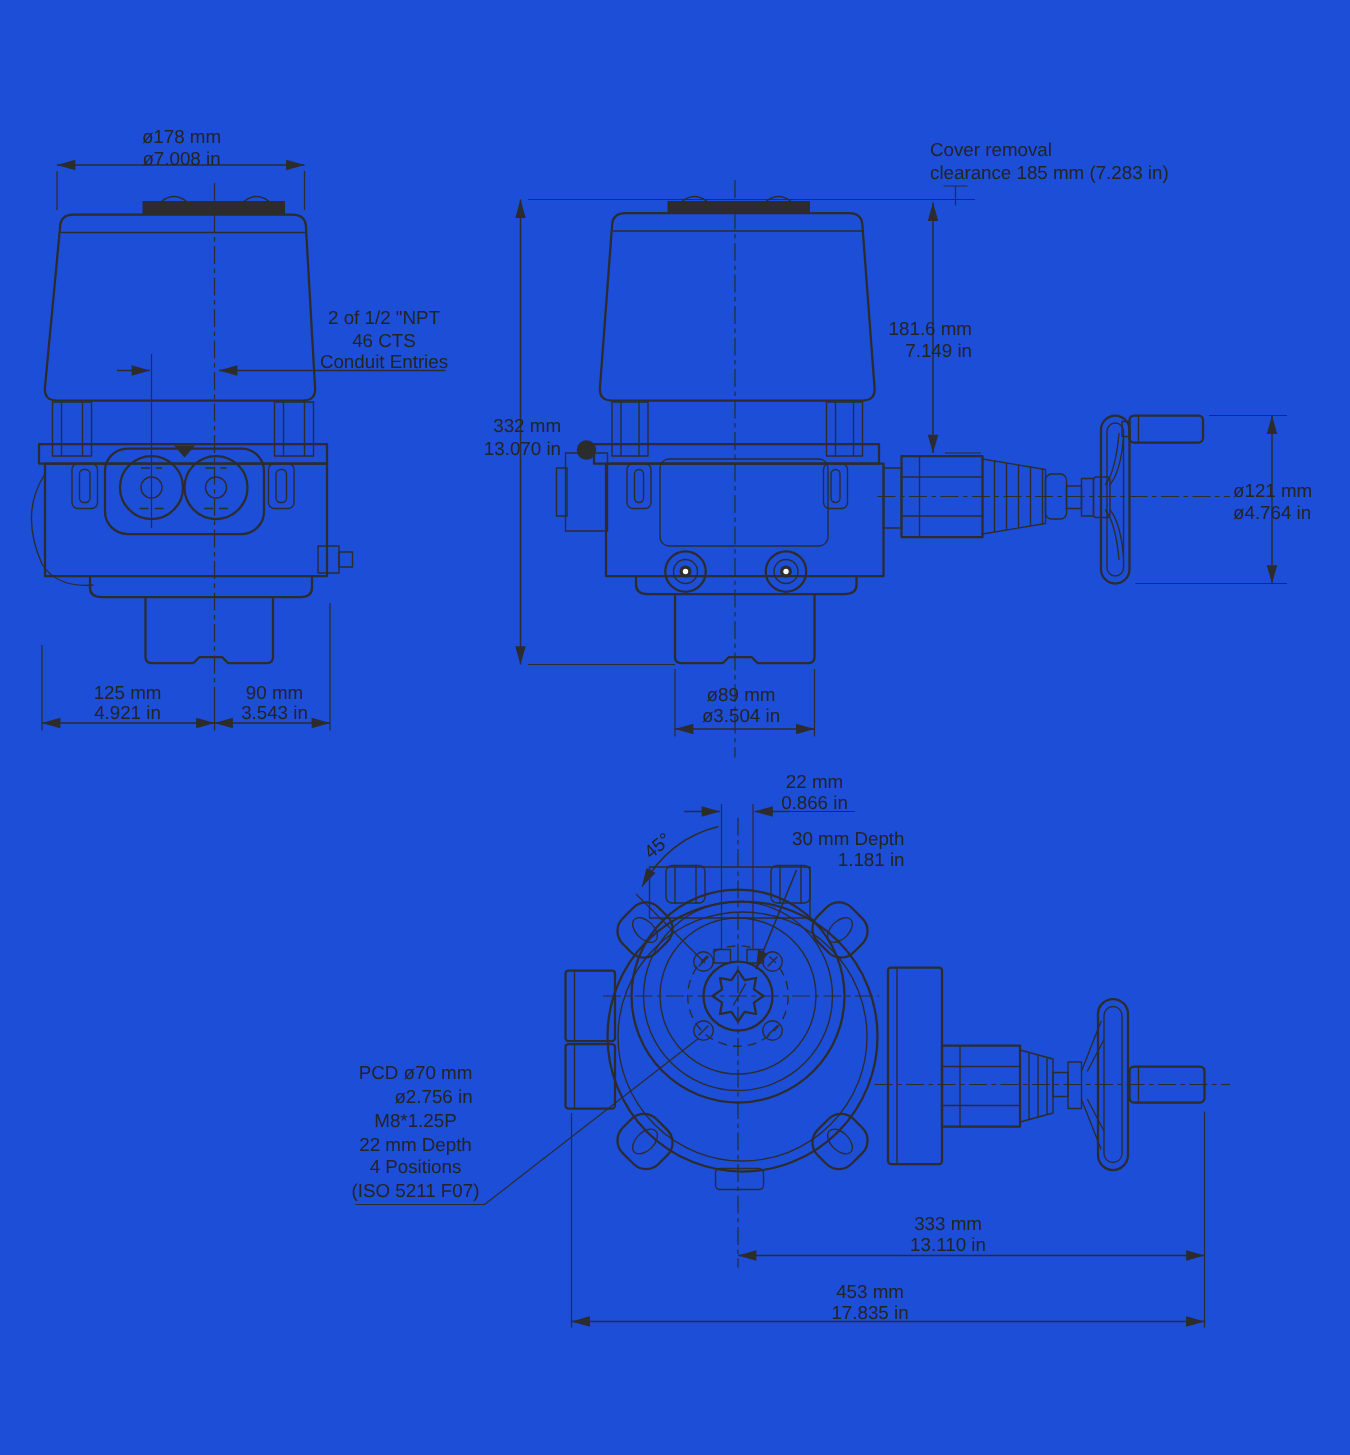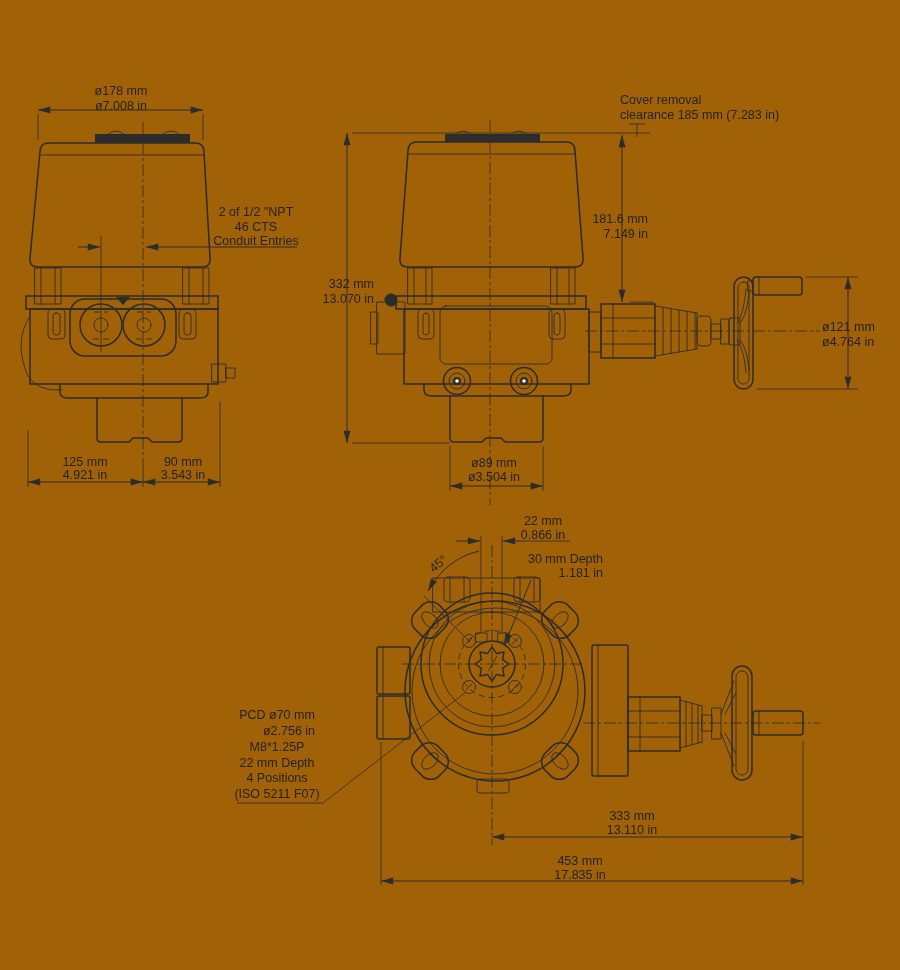--- a/index.html
+++ b/index.html
@@ -1,19 +1,19 @@
 <!DOCTYPE html>
 <html><head>
 <meta charset="utf-8">
 <style>
   html,body { margin:0; padding:0; background:#ffffff; }
   .canvas {
     position:relative;
     width:900px; height:970px;
-    background:#a16207;
+    background:#1d4ed8;
     font-family:"Liberation Sans", sans-serif;
     overflow:hidden;
   }
   svg text {
     font-family:"Liberation Sans", sans-serif;
     font-size:12.5px;
     fill:#242424;
   }
   .o  { fill:none; stroke:#2c2c2c; stroke-width:1.5; stroke-linejoin:round; stroke-linecap:round; }
   .o2 { fill:none; stroke:#2c2c2c; stroke-width:0.9; stroke-linejoin:round; stroke-linecap:round; }

